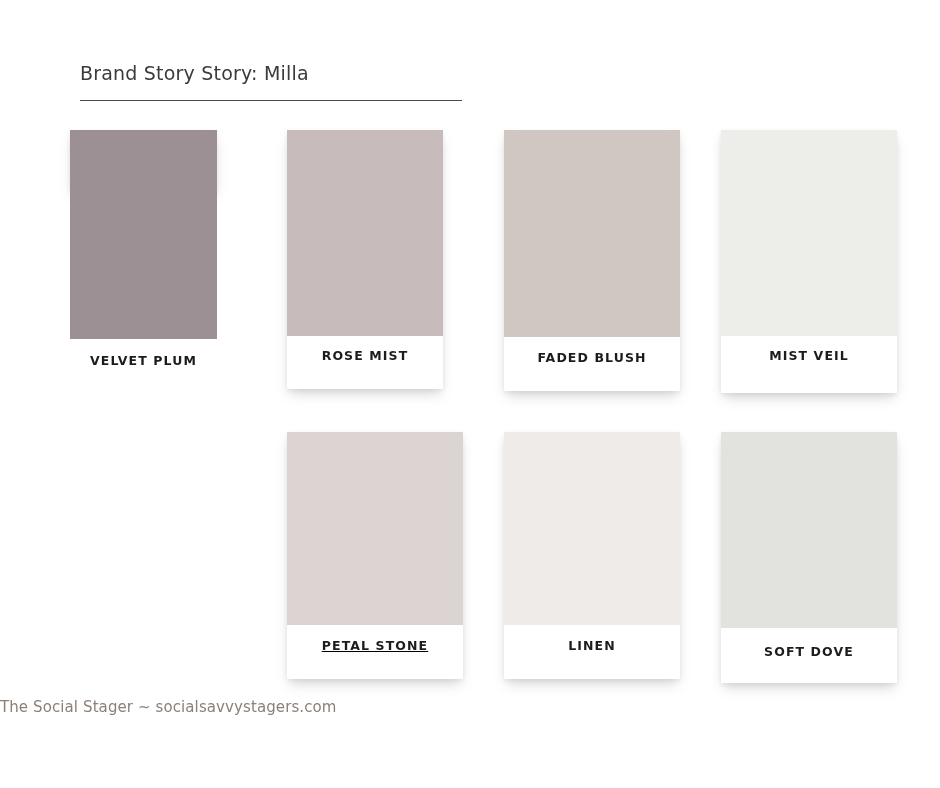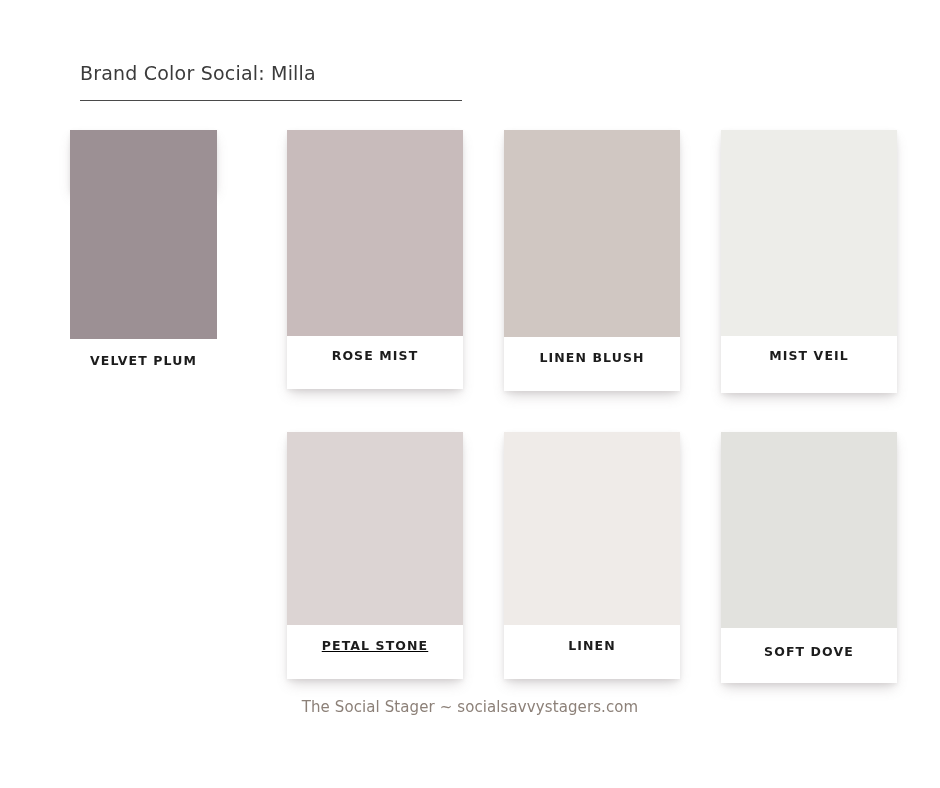--- a/index.html
+++ b/index.html
@@ -72,21 +72,21 @@
     letter-spacing: 1.1px;
     color: #1c1c1c;
     text-align: center;
     line-height: 14px;
     padding-top: 13px;
     white-space: nowrap;
   }
 
   
   .card-0 { left: 70px;  top: 130px; width: 147px; }
-  .card-1 { left: 287px; top: 130px; width: 176px; }
+  .card-1 { left: 287px; top: 130px; width: 156px; }
   .card-2 { left: 504px; top: 130px; width: 176px; }
   .card-3 { left: 721px; top: 130px; width: 176px; }
 
   .card-0 .card-swatch { height: 209px; }
   .card-1 .card-swatch { height: 206px; }
   .card-2 .card-swatch { height: 207px; }
   .card-3 .card-swatch { height: 206px; }
 
   .card-0 { height: 61px; }
 
@@ -116,38 +116,37 @@
   }
   .card-3 .card-inner { padding-bottom: 30px; }
   .card-7 .card-inner { padding-bottom: 24px; }
 
   
   .footer {
     position: absolute;
     left: 0;
     right: 0;
     top: 697px;
-    text-align: center;
   }
   .footer-text {
     font-family: "DejaVu Sans", "Liberation Sans", sans-serif;
     font-size: 15px;
     font-weight: 400;
     color: #8c8078;
     letter-spacing: 0.1px;
     line-height: 20px;
   }
 </style>
 </head>
 <body>
 
 <div class="sheet">
 
   <div class="header">
-    <div class="header-title">Brand Color Social: Milla</div>
+    <div class="header-title">Brand Story Story: Milla</div>
     <div class="header-rule"></div>
   </div>
 
   <div class="grid">
 
     <div class="card card-0">
       <div class="card-inner">
         <div class="card-swatch" style="background-color: rgb(156, 144, 148);"></div>
         <div class="card-label">VELVET PLUM</div>
       </div>
@@ -156,21 +155,21 @@
     <div class="card card-1">
       <div class="card-inner">
         <div class="card-swatch" style="background-color: rgb(200, 187, 187);"></div>
         <div class="card-label">ROSE MIST</div>
       </div>
     </div>
 
     <div class="card card-2">
       <div class="card-inner">
         <div class="card-swatch" style="background-color: rgb(208, 199, 194);"></div>
-        <div class="card-label">LINEN BLUSH</div>
+        <div class="card-label">FADED BLUSH</div>
       </div>
     </div>
 
     <div class="card card-3">
       <div class="card-inner">
         <div class="card-swatch" style="background-color: rgb(237, 237, 233);"></div>
         <div class="card-label">MIST VEIL</div>
       </div>
     </div>
 

